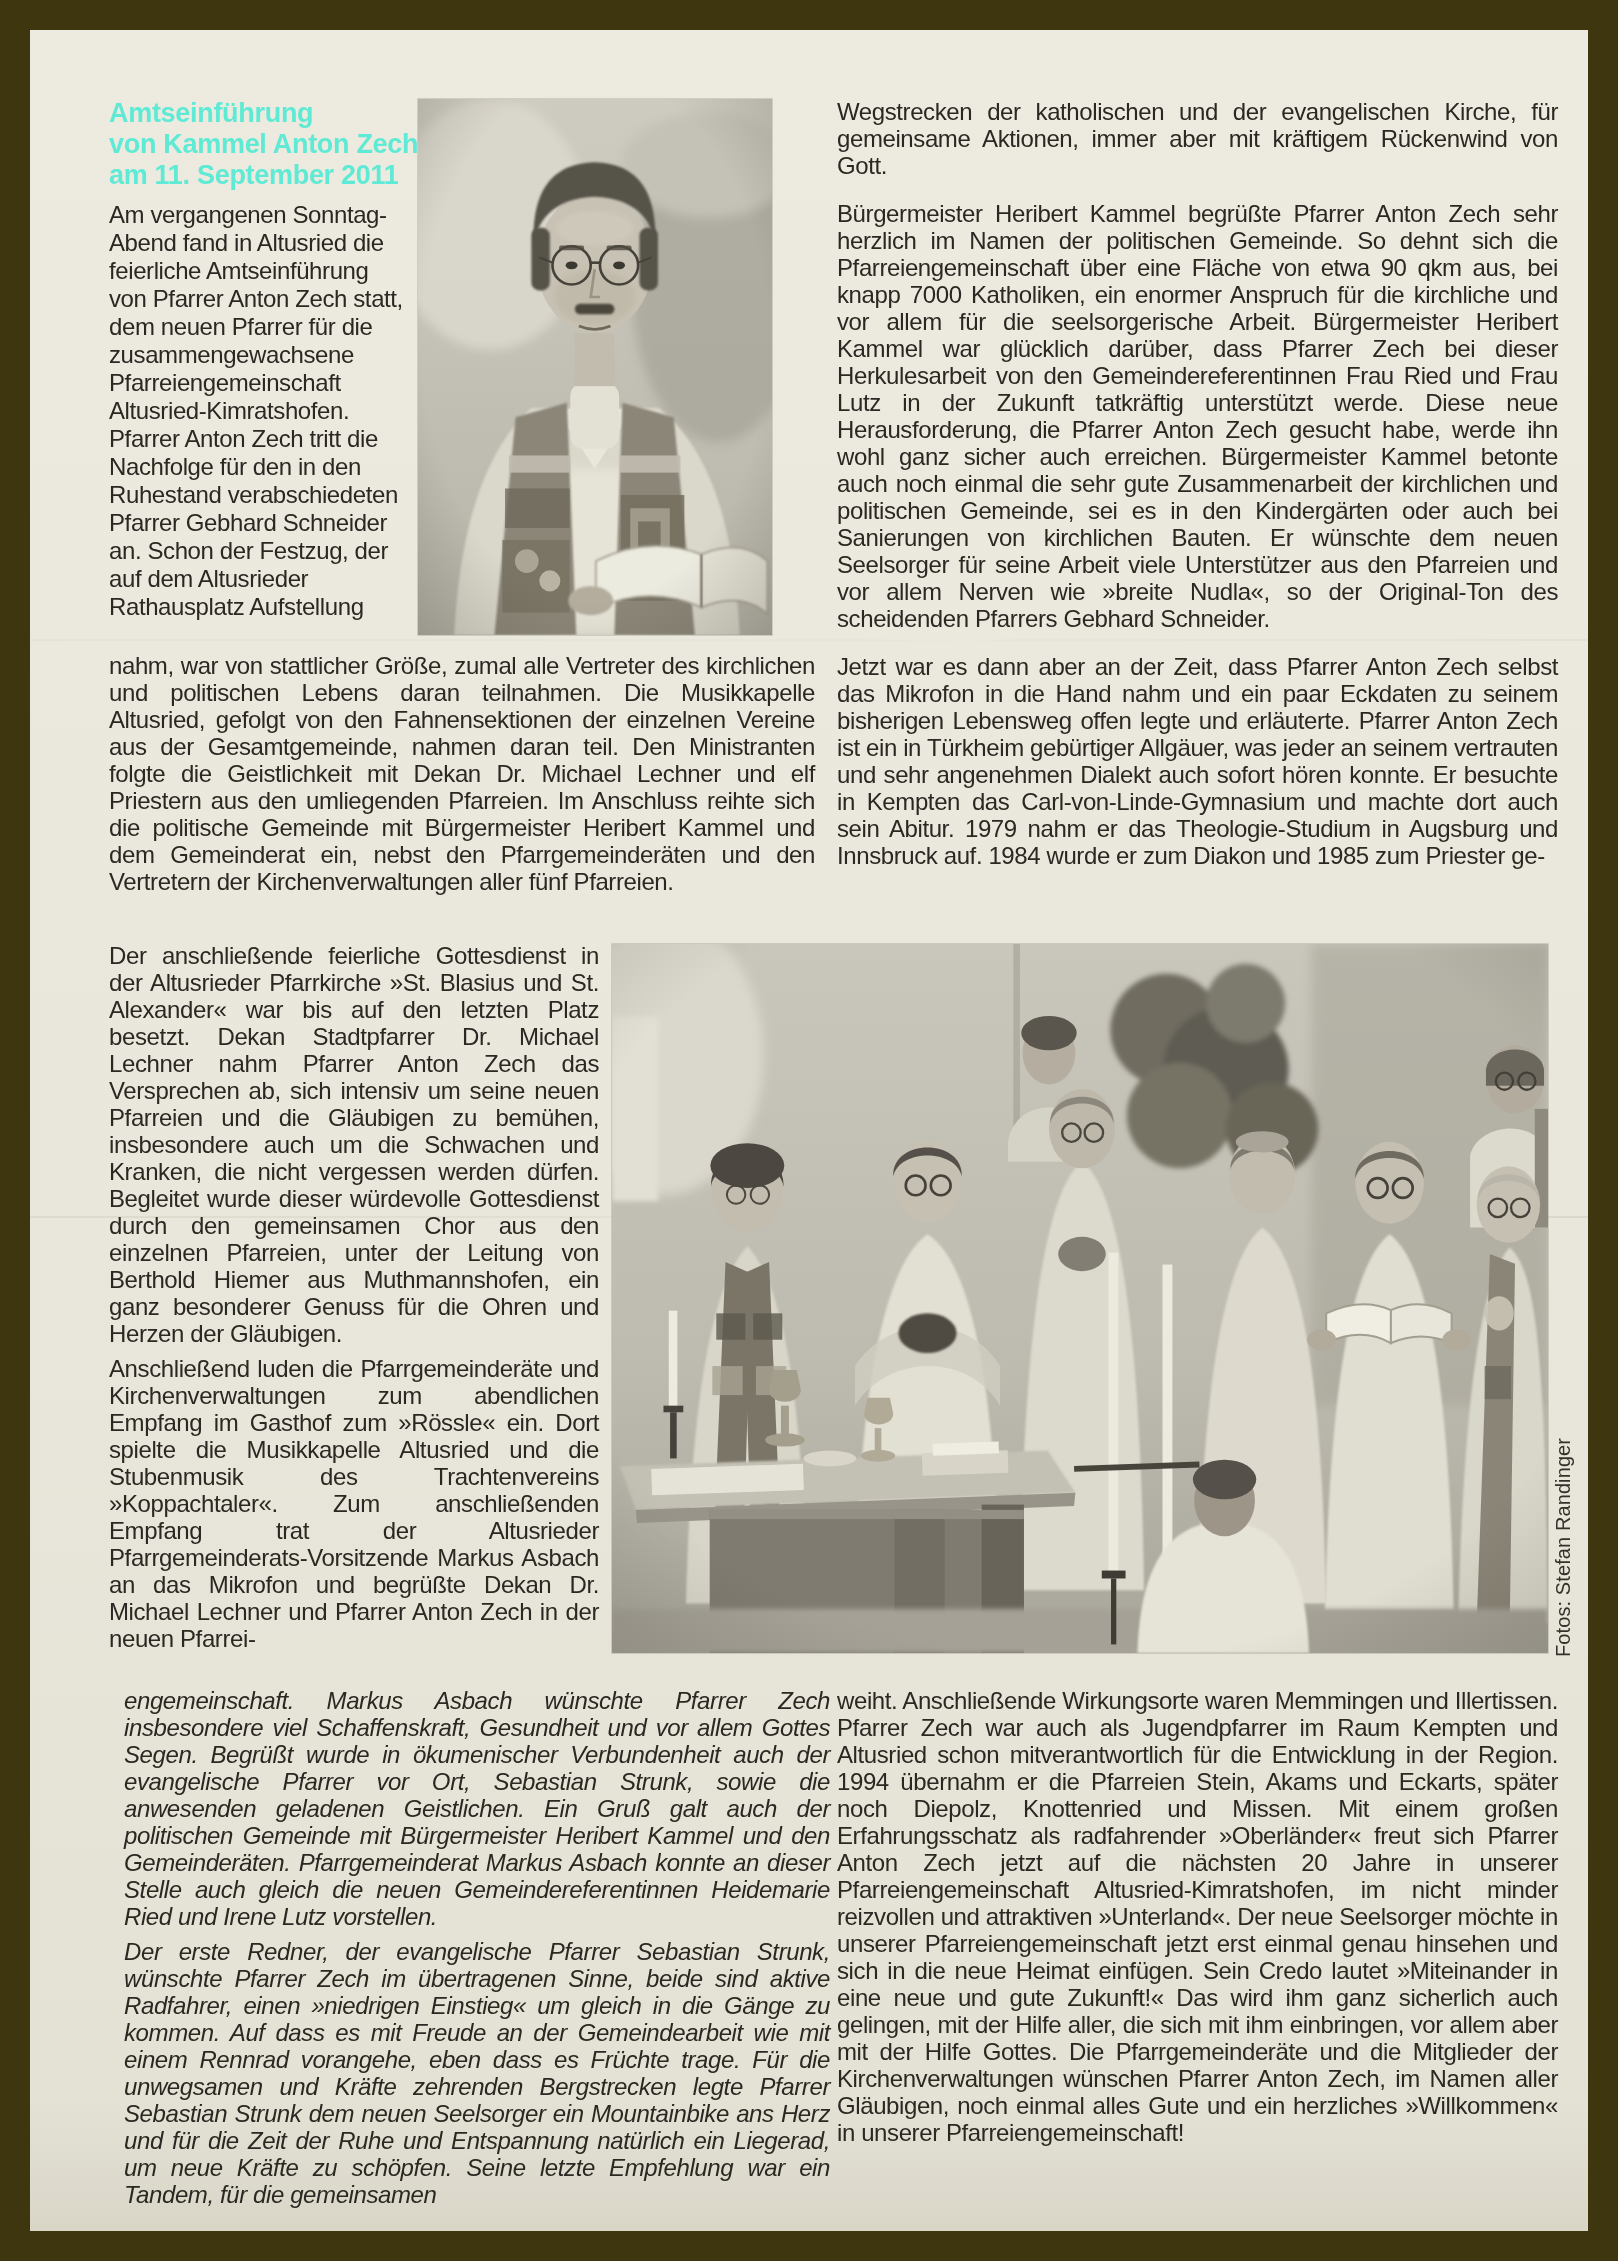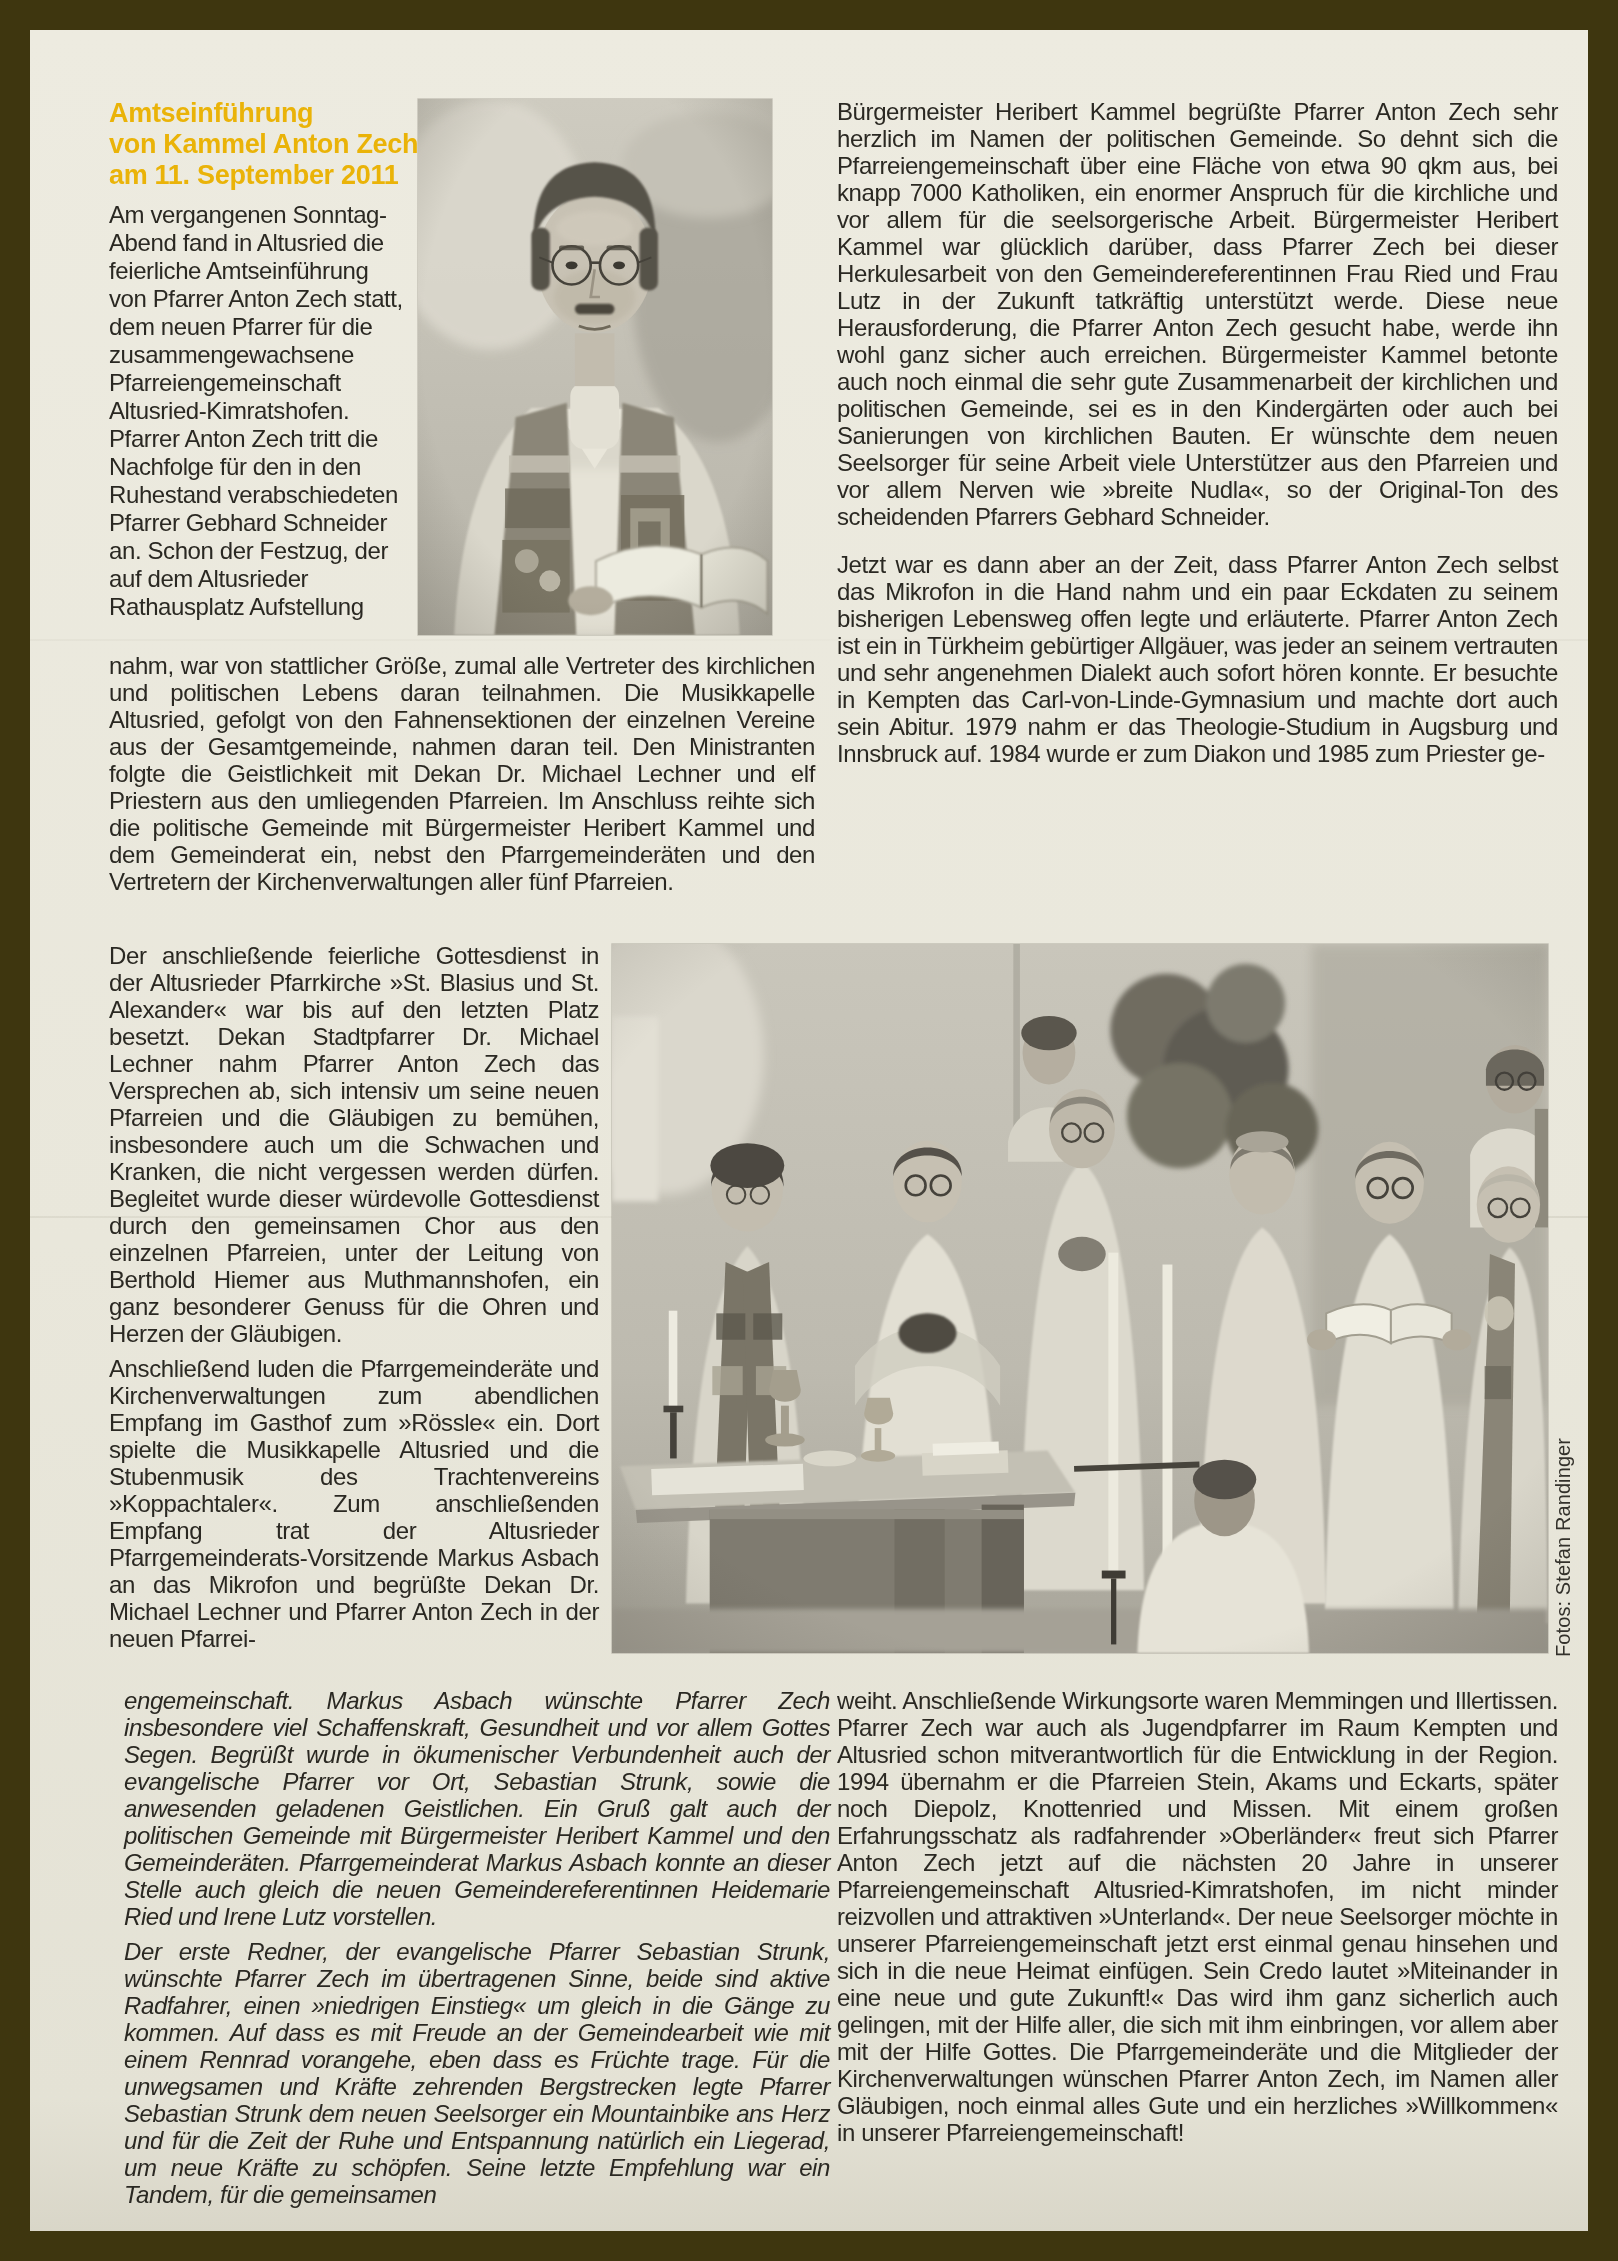--- a/index.html
+++ b/index.html
@@ -26,21 +26,21 @@
     font-size:24px;line-height:27px;
     letter-spacing:-0.4px;
     text-align:justify;
     hyphens:auto;
   }
   .textblock p{margin:0;}
   .textblock p + p{margin-top:8px;}
   .rcol p + p{margin-top:21px;}
   .headline{
     position:absolute;left:109px;top:98px;width:313px;
-    color:#eab308;font-weight:700;
+    color:#5eead4;font-weight:700;
     font-size:27px;line-height:31px;letter-spacing:-0.3px;
   }
   .headline span{display:block;white-space:nowrap;}
   .intro{
     left:109px;top:201px;width:298px;
     text-align:left;line-height:28px;
   }
   .full1{left:109px;top:652px;width:706px;}
   .beside{left:109px;top:942px;width:490px;}
   .full2{left:124px;top:1687px;width:706px;font-style:italic;}
@@ -322,20 +322,21 @@
     <p>Der anschließende feierliche Gottesdienst in der Altusrieder Pfarrkirche »St. Blasius und St. Alexander« war bis auf den letzten Platz besetzt. Dekan Stadtpfarrer Dr. Michael Lechner nahm Pfarrer Anton Zech das Versprechen ab, sich intensiv um seine neuen Pfarreien und die Gläubigen zu bemühen, insbesondere auch um die Schwachen und Kranken, die nicht vergessen werden dürfen. Begleitet wurde dieser würdevolle Gottesdienst durch den gemeinsamen Chor aus den einzelnen Pfarreien, unter der Leitung von Berthold Hiemer aus Muthmannshofen, ein ganz besonderer Genuss für die Ohren und Herzen der Gläubigen.</p>
     <p>Anschließend luden die Pfarrgemeinderäte und Kirchenverwaltungen zum abendlichen Empfang im Gasthof zum »Rössle« ein. Dort spielte die Musikkapelle Altusried und die Stubenmusik des Trachtenvereins »Koppachtaler«. Zum anschließenden Empfang trat der Altusrieder Pfarrgemeinderats-Vorsitzende Markus Asbach an das Mikrofon und begrüßte Dekan Dr. Michael Lechner und Pfarrer Anton Zech in der neuen Pfarrei-</p>
   </div>
 
   <div class="textblock full2">
     <p>engemeinschaft. Markus Asbach wünschte Pfarrer Zech insbesondere viel Schaffenskraft, Gesundheit und vor allem Gottes Segen. Begrüßt wurde in ökumenischer Verbundenheit auch der evangelische Pfarrer vor Ort, Sebastian Strunk, sowie die anwesenden geladenen Geistlichen. Ein Gruß galt auch der politischen Gemeinde mit Bürgermeister Heribert Kammel und den Gemeinderäten. Pfarrgemeinderat Markus Asbach konnte an dieser Stelle auch gleich die neuen Gemeindereferentinnen Heidemarie Ried und Irene Lutz vorstellen.</p>
     <p>Der erste Redner, der evangelische Pfarrer Sebastian Strunk, wünschte Pfarrer Zech im übertragenen Sinne, beide sind aktive Radfahrer, einen »niedrigen Einstieg« um gleich in die Gänge zu kommen. Auf dass es mit Freude an der Gemeindearbeit wie mit einem Rennrad vorangehe, eben dass es Früchte trage. Für die unwegsamen und Kräfte zehrenden Bergstrecken legte Pfarrer Sebastian Strunk dem neuen Seelsorger ein Mountainbike ans Herz und für die Zeit der Ruhe und Entspannung natürlich ein Liegerad, um neue Kräfte zu schöpfen. Seine letzte Empfehlung war ein Tandem, für die gemeinsamen</p>
   </div>
 
   <div class="textblock rcol rtop">
+    <p>Wegstrecken der katholischen und der evangelischen Kirche, für gemeinsame Aktionen, immer aber mit kräftigem Rückenwind von Gott.</p>
     <p>Bürgermeister Heribert Kammel begrüßte Pfarrer Anton Zech sehr herzlich im Namen der politischen Gemeinde. So dehnt sich die Pfarreiengemeinschaft über eine Fläche von etwa 90 qkm aus, bei knapp 7000 Katholiken, ein enormer Anspruch für die kirchliche und vor allem für die seelsorgerische Arbeit. Bürgermeister Heribert Kammel war glücklich darüber, dass Pfarrer Zech bei dieser Herkulesarbeit von den Gemeindereferentinnen Frau Ried und Frau Lutz in der Zukunft tatkräftig unterstützt werde. Diese neue Herausforderung, die Pfarrer Anton Zech gesucht habe, werde ihn wohl ganz sicher auch erreichen. Bürgermeister Kammel betonte auch noch einmal die sehr gute Zusammenarbeit der kirchlichen und politischen Gemeinde, sei es in den Kindergärten oder auch bei Sanierungen von kirchlichen Bauten. Er wünschte dem neuen Seelsorger für seine Arbeit viele Unterstützer aus den Pfarreien und vor allem Nerven wie »breite Nudla«, so der Original-Ton des scheidenden Pfarrers Gebhard Schneider.</p>
     <p>Jetzt war es dann aber an der Zeit, dass Pfarrer Anton Zech selbst das Mikrofon in die Hand nahm und ein paar Eckdaten zu seinem bisherigen Lebensweg offen legte und erläuterte. Pfarrer Anton Zech ist ein in Türkheim gebürtiger Allgäuer, was jeder an seinem vertrauten und sehr angenehmen Dialekt auch sofort hören konnte. Er besuchte in Kempten das Carl-von-Linde-Gymnasium und machte dort auch sein Abitur. 1979 nahm er das Theologie-Studium in Augsburg und Innsbruck auf. 1984 wurde er zum Diakon und 1985 zum Priester ge-</p>
   </div>
 
   <div class="textblock rcol rbottom">
     <p>weiht. Anschließende Wirkungsorte waren Memmingen und Illertissen. Pfarrer Zech war auch als Jugendpfarrer im Raum Kempten und Altusried schon mitverantwortlich für die Entwicklung in der Region. 1994 übernahm er die Pfarreien Stein, Akams und Eckarts, später noch Diepolz, Knottenried und Missen. Mit einem großen Erfahrungsschatz als radfahrender »Oberländer« freut sich Pfarrer Anton Zech jetzt auf die nächsten 20 Jahre in unserer Pfarreiengemeinschaft Altusried-Kimratshofen, im nicht minder reizvollen und attraktiven »Unterland«. Der neue Seelsorger möchte in unserer Pfarreiengemeinschaft jetzt erst einmal genau hinsehen und sich in die neue Heimat einfügen. Sein Credo lautet »Miteinander in eine neue und gute Zukunft!« Das wird ihm ganz sicherlich auch gelingen, mit der Hilfe aller, die sich mit ihm einbringen, vor allem aber mit der Hilfe Gottes. Die Pfarrgemeinderäte und die Mitglieder der Kirchenverwaltungen wünschen Pfarrer Anton Zech, im Namen aller Gläubigen, noch einmal alles Gute und ein herzliches »Willkommen« in unserer Pfarreiengemeinschaft!</p>
   </div>
 </div>
 
 

